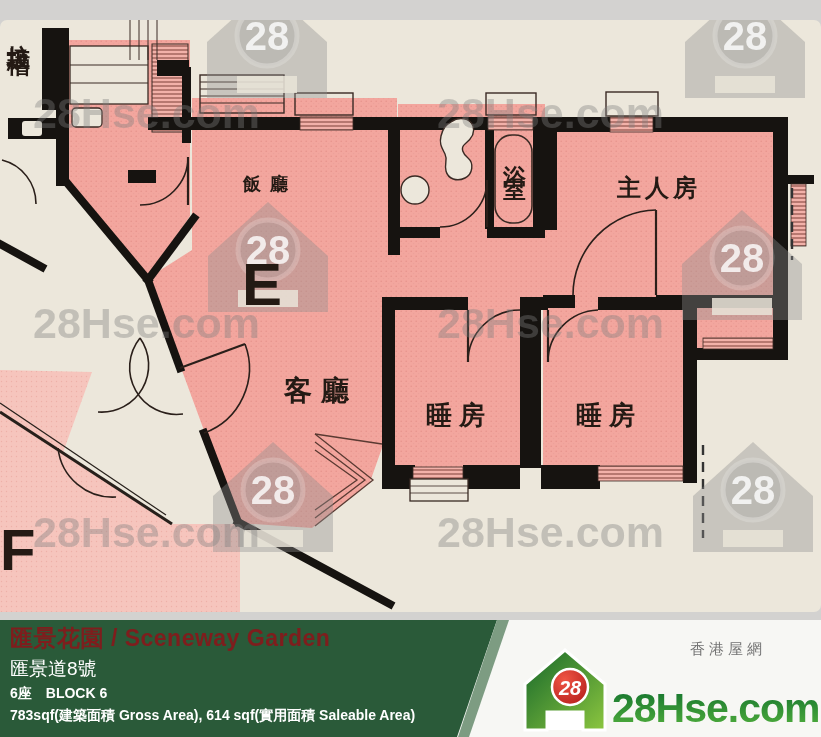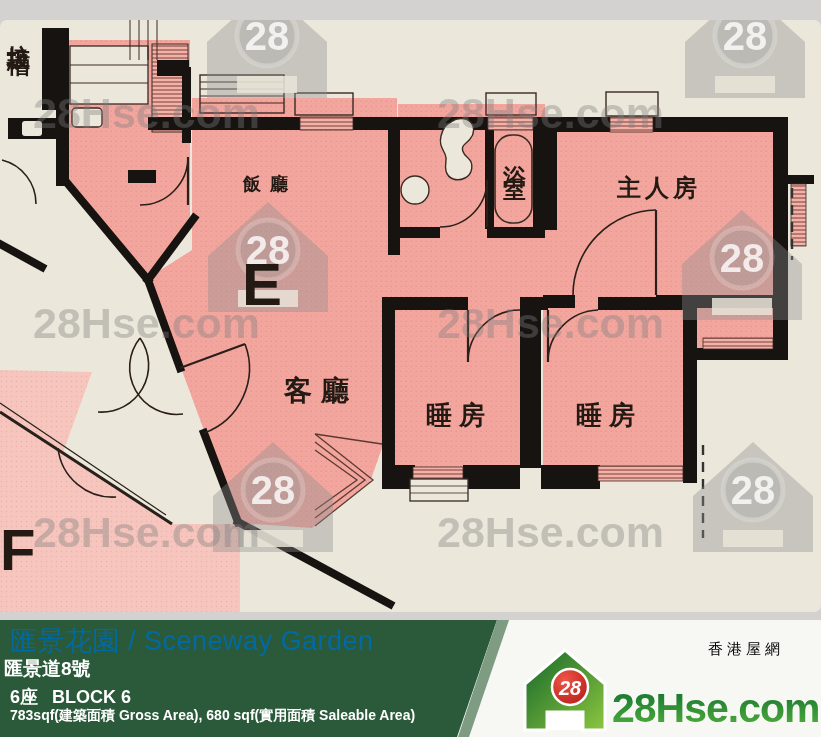--- a/index.html
+++ b/index.html
@@ -5,27 +5,27 @@
   html,body{margin:0;padding:0;}
   body{width:821px;height:737px;background:#d3d2d0;font-family:"Liberation Sans",sans-serif;position:relative;overflow:hidden;}
   .page{position:absolute;inset:0;}
   .plan{position:absolute;left:0;top:20px;width:821px;height:592px;}
   .plan svg{position:absolute;left:0;top:0;}
   .room-label{position:absolute;color:#241a14;font-weight:600;white-space:nowrap;}
   .vert{writing-mode:vertical-rl;text-orientation:upright;}
   .footer{position:absolute;left:0;top:620px;width:821px;height:117px;background:#f7f7f4;}
   .footer-green{position:absolute;inset:0;background:#2a5a39;clip-path:polygon(0 0,497px 0,457px 100%,0 100%);}
   .footer-stripe{position:absolute;inset:0;background:#7d9c82;clip-path:polygon(497px 0,509px 0,469px 100%,458px 100%);}
-  .f-title{position:absolute;left:10px;top:3px;font-size:27px;font-weight:400;color:#0369a1;letter-spacing:0.5px;}
-  .f-addr{position:absolute;left:4px;top:36px;font-size:19px;font-weight:700;color:#ffffff;}
-  .f-block{position:absolute;left:10px;top:65px;font-size:18px;font-weight:700;color:#ffffff;}
+  .f-title{position:absolute;left:10px;top:3px;font-size:23px;font-weight:700;color:#7f1d1d;letter-spacing:0.5px;}
+  .f-addr{position:absolute;left:10px;top:36px;font-size:19px;font-weight:400;color:#ffffff;}
+  .f-block{position:absolute;left:10px;top:65px;font-size:14px;font-weight:700;color:#ffffff;}
   .f-block span{margin-right:14px;}
   .f-area{position:absolute;left:10px;top:87px;font-size:14px;font-weight:700;color:#ffffff;}
   .brand{position:absolute;left:520px;top:8px;width:300px;height:105px;}
-  .brand-tagline{position:absolute;left:170px;top:12px;font-size:15px;color:#000000;letter-spacing:4px;margin-left:18px;}
+  .brand-tagline{position:absolute;left:170px;top:12px;font-size:15px;color:#737373;letter-spacing:4px;}
 </style>
 </head>
 <body>
 
 <div class="page">
 
   <div class="plan">
     <svg width="821" height="592" viewBox="0 0 821 592">
       <defs>
         <pattern id="pinkdots" width="5" height="5" patternUnits="userSpaceOnUse">
@@ -227,21 +227,21 @@
   </div>
 
   <div class="footer">
     <div class="footer-green"></div>
     <div class="footer-stripe"></div>
     <div class="f-title">匯景花園 / Sceneway Garden</div>
     <div class="f-addr">匯景道8號</div>
     <div class="f-block">
       <span>6座</span><span>BLOCK 6</span>
     </div>
-    <div class="f-area">783sqf(建築面積 Gross Area), 680 sqf(實用面積 Saleable Area)</div>
+    <div class="f-area">783sqf(建築面積 Gross Area), 614 sqf(實用面積 Saleable Area)</div>
 
     <div class="brand">
       <svg width="300" height="105" viewBox="0 0 300 105">
         <defs>
           <linearGradient id="hg" x1="0" y1="0" x2="1" y2="1">
             <stop offset="0" stop-color="#15672a"></stop>
               <stop offset="1" stop-color="#8cc63f"></stop>
           </linearGradient>
           <linearGradient id="tg" x1="0" y1="0" x2="0" y2="1">
             <stop offset="0" stop-color="#0e6e2d"></stop>

